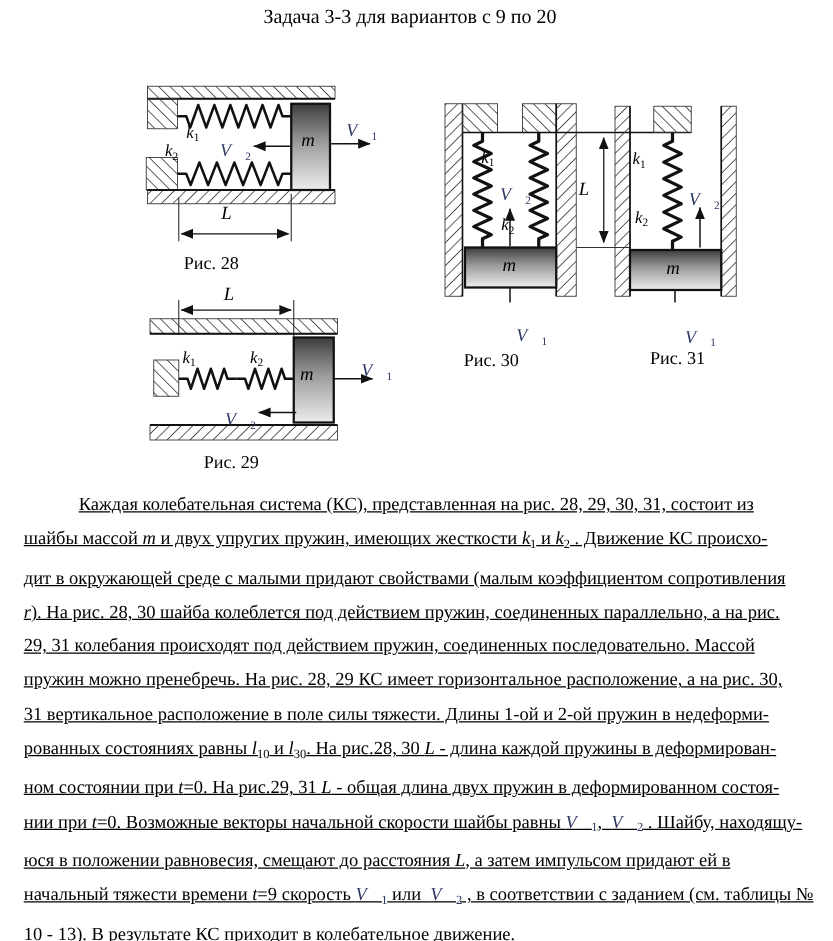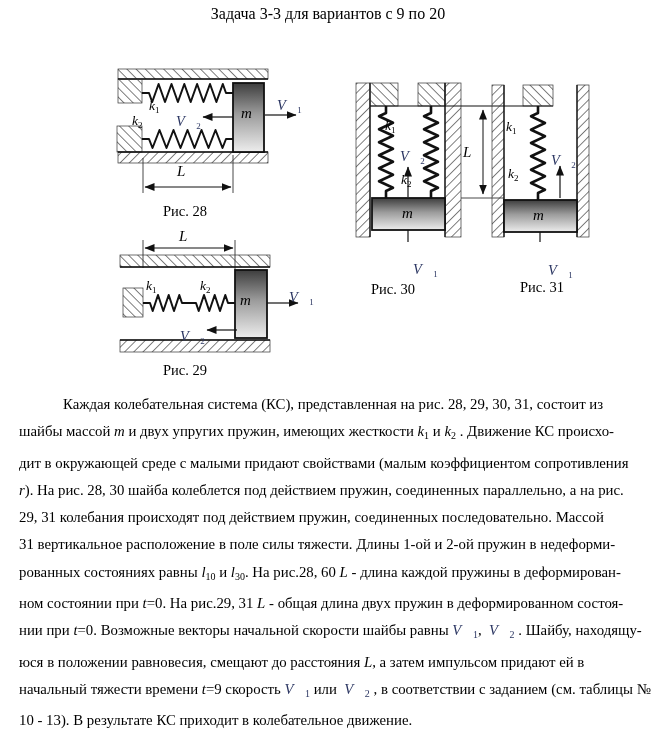--- a/index.html
+++ b/index.html
@@ -10,21 +10,21 @@
   .fig-svg{position:absolute;}
   .flbl{position:absolute;font-size:13.5px;line-height:1;white-space:pre;}
   .flbl.mlbl{font-size:15px;}
   .flbl.Llbl{font-size:15px;}
   .flbl.vlbl{font-size:14.5px;margin-top:11px;}
   .fcap{position:absolute;font-size:14.5px;line-height:1;}
   .it{font-style:italic;}
   .sb{font-size:9px;vertical-align:-3px;}
   .vc{color:#2c3763;}
   .para{position:absolute;left:19px;top:391px;width:640px;font-size:14.8px;}
-  .tline{line-height:27.3px;white-space:pre;}
+  .tline{line-height:27.3px;white-space:pre;text-decoration:underline;}
   .tline.ind{padding-left:44px;}
   .para .sb{font-size:10px;vertical-align:-3px;}
 </style>
 </head>
 <body>
 
 <div class="page">
 
   <div class="title">Задача 3-3 для вариантов с 9 по 20</div>
 
@@ -105,21 +105,21 @@
     <line x1="210" y1="136" x2="210" y2="104" stroke="#111" stroke-width="1.2" marker-end="url(#ah)"></line>
     <line x1="190" y1="170" x2="190" y2="204" stroke="#111" stroke-width="1.2" marker-end="url(#ah)"></line>
   </svg>
 
   <span class="flbl" style="left:149px;top:99px"><span class="it">k</span><span class="sb">1</span></span>
   <span class="flbl" style="left:132px;top:114px"><span class="it">k</span><span class="sb">2</span></span>
   <span class="flbl vlbl" style="left:176px;top:103px"><span class="it vc">V⃗</span><span class="sb vc">2</span></span>
   <span class="flbl vlbl" style="left:277px;top:87px"><span class="it vc">V⃗</span><span class="sb vc">1</span></span>
   <span class="flbl mlbl" style="left:241px;top:106px"><span class="it">m</span></span>
   <span class="flbl Llbl" style="left:177px;top:164px"><span class="it">L</span></span>
-  <span class="fcap" style="left:163px;top:204px">Рис. 28</span>
+  <span class="fcap" style="left:147px;top:204px">Рис. 28</span>
 
   <span class="flbl Llbl" style="left:179px;top:229px"><span class="it">L</span></span>
   <span class="flbl" style="left:146px;top:279px"><span class="it">k</span><span class="sb">1</span></span>
   <span class="flbl" style="left:200px;top:279px"><span class="it">k</span><span class="sb">2</span></span>
   <span class="flbl mlbl" style="left:240px;top:293px"><span class="it">m</span></span>
   <span class="flbl vlbl" style="left:289px;top:279px"><span class="it vc">V⃗</span><span class="sb vc">1</span></span>
   <span class="flbl vlbl" style="left:180px;top:318px"><span class="it vc">V⃗</span><span class="sb vc">2</span></span>
   <span class="fcap" style="left:163px;top:363px">Рис. 29</span>
 
   <span class="flbl" style="left:385px;top:119px"><span class="it">k</span><span class="sb">1</span></span>
@@ -136,22 +136,23 @@
   <span class="flbl mlbl" style="left:533px;top:208px"><span class="it">m</span></span>
   <span class="flbl vlbl" style="left:548px;top:252px"><span class="it vc">V⃗</span><span class="sb vc">1</span></span>
   <span class="fcap" style="left:520px;top:280px">Рис. 31</span>
 
   <div class="para" id="para">
       <div class="tline ind"><span>Каждая колебательная система (КС), представленная на рис. 28, 29, 30, 31, состоит из</span></div>
       <div class="tline"><span>шайбы массой </span><span class="it">m</span><span> и двух упругих пружин, имеющих жесткости </span><span class="it">k</span><span class="sb">1</span><span> и </span><span class="it">k</span><span class="sb">2</span><span> . Движение КС происхо-</span></div>
       <div class="tline"><span>дит в окружающей среде с малыми придают свойствами (малым коэффициентом сопротивления</span></div>
       <div class="tline"><span class="it">r</span><span>). На рис. 28, 30 шайба колеблется под действием пружин, соединенных параллельно, а на рис.</span></div>
       <div class="tline"><span>29, 31 колебания происходят под действием пружин, соединенных последовательно. Массой</span></div>
+      <div class="tline"><span>пружин можно пренебречь. На рис. 28, 29 КС имеет горизонтальное расположение, а на рис. 30,</span></div>
       <div class="tline"><span>31 вертикальное расположение в поле силы тяжести. Длины 1-ой и 2-ой пружин в недеформи-</span></div>
-      <div class="tline"><span>рованных состояниях равны </span><span class="it">l</span><span class="sb">10</span><span> и </span><span class="it">l</span><span class="sb">30</span><span>. На рис.28, 60 </span><span class="it">L</span><span> - длина каждой пружины в деформирован-</span></div>
+      <div class="tline"><span>рованных состояниях равны </span><span class="it">l</span><span class="sb">10</span><span> и </span><span class="it">l</span><span class="sb">30</span><span>. На рис.28, 30 </span><span class="it">L</span><span> - длина каждой пружины в деформирован-</span></div>
       <div class="tline"><span>ном состоянии при </span><span class="it">t</span><span>=0. На рис.29, 31 </span><span class="it">L</span><span> - общая длина двух пружин в деформированном состоя-</span></div>
       <div class="tline"><span>нии при </span><span class="it">t</span><span>=0. Возможные векторы начальной скорости шайбы равны </span><span class="it vc">V⃗</span><span class="sb vc">1</span><span>,  </span><span class="it vc">V⃗</span><span class="sb vc">2</span><span> . Шайбу, находящу-</span></div>
       <div class="tline"><span>юся в положении равновесия, смещают до расстояния </span><span class="it">L</span><span>, а затем импульсом придают ей в</span></div>
       <div class="tline"><span>начальный тяжести времени </span><span class="it">t</span><span>=9 скорость </span><span class="it vc">V⃗</span><span class="sb vc">1</span><span> или  </span><span class="it vc">V⃗</span><span class="sb vc">2</span><span> , в соответствии с заданием (см. таблицы №</span></div>
       <div class="tline"><span>10 - 13). В результате КС приходит в колебательное движение.</span></div>
     </div>
 
 </div>
 
 </body></html>

